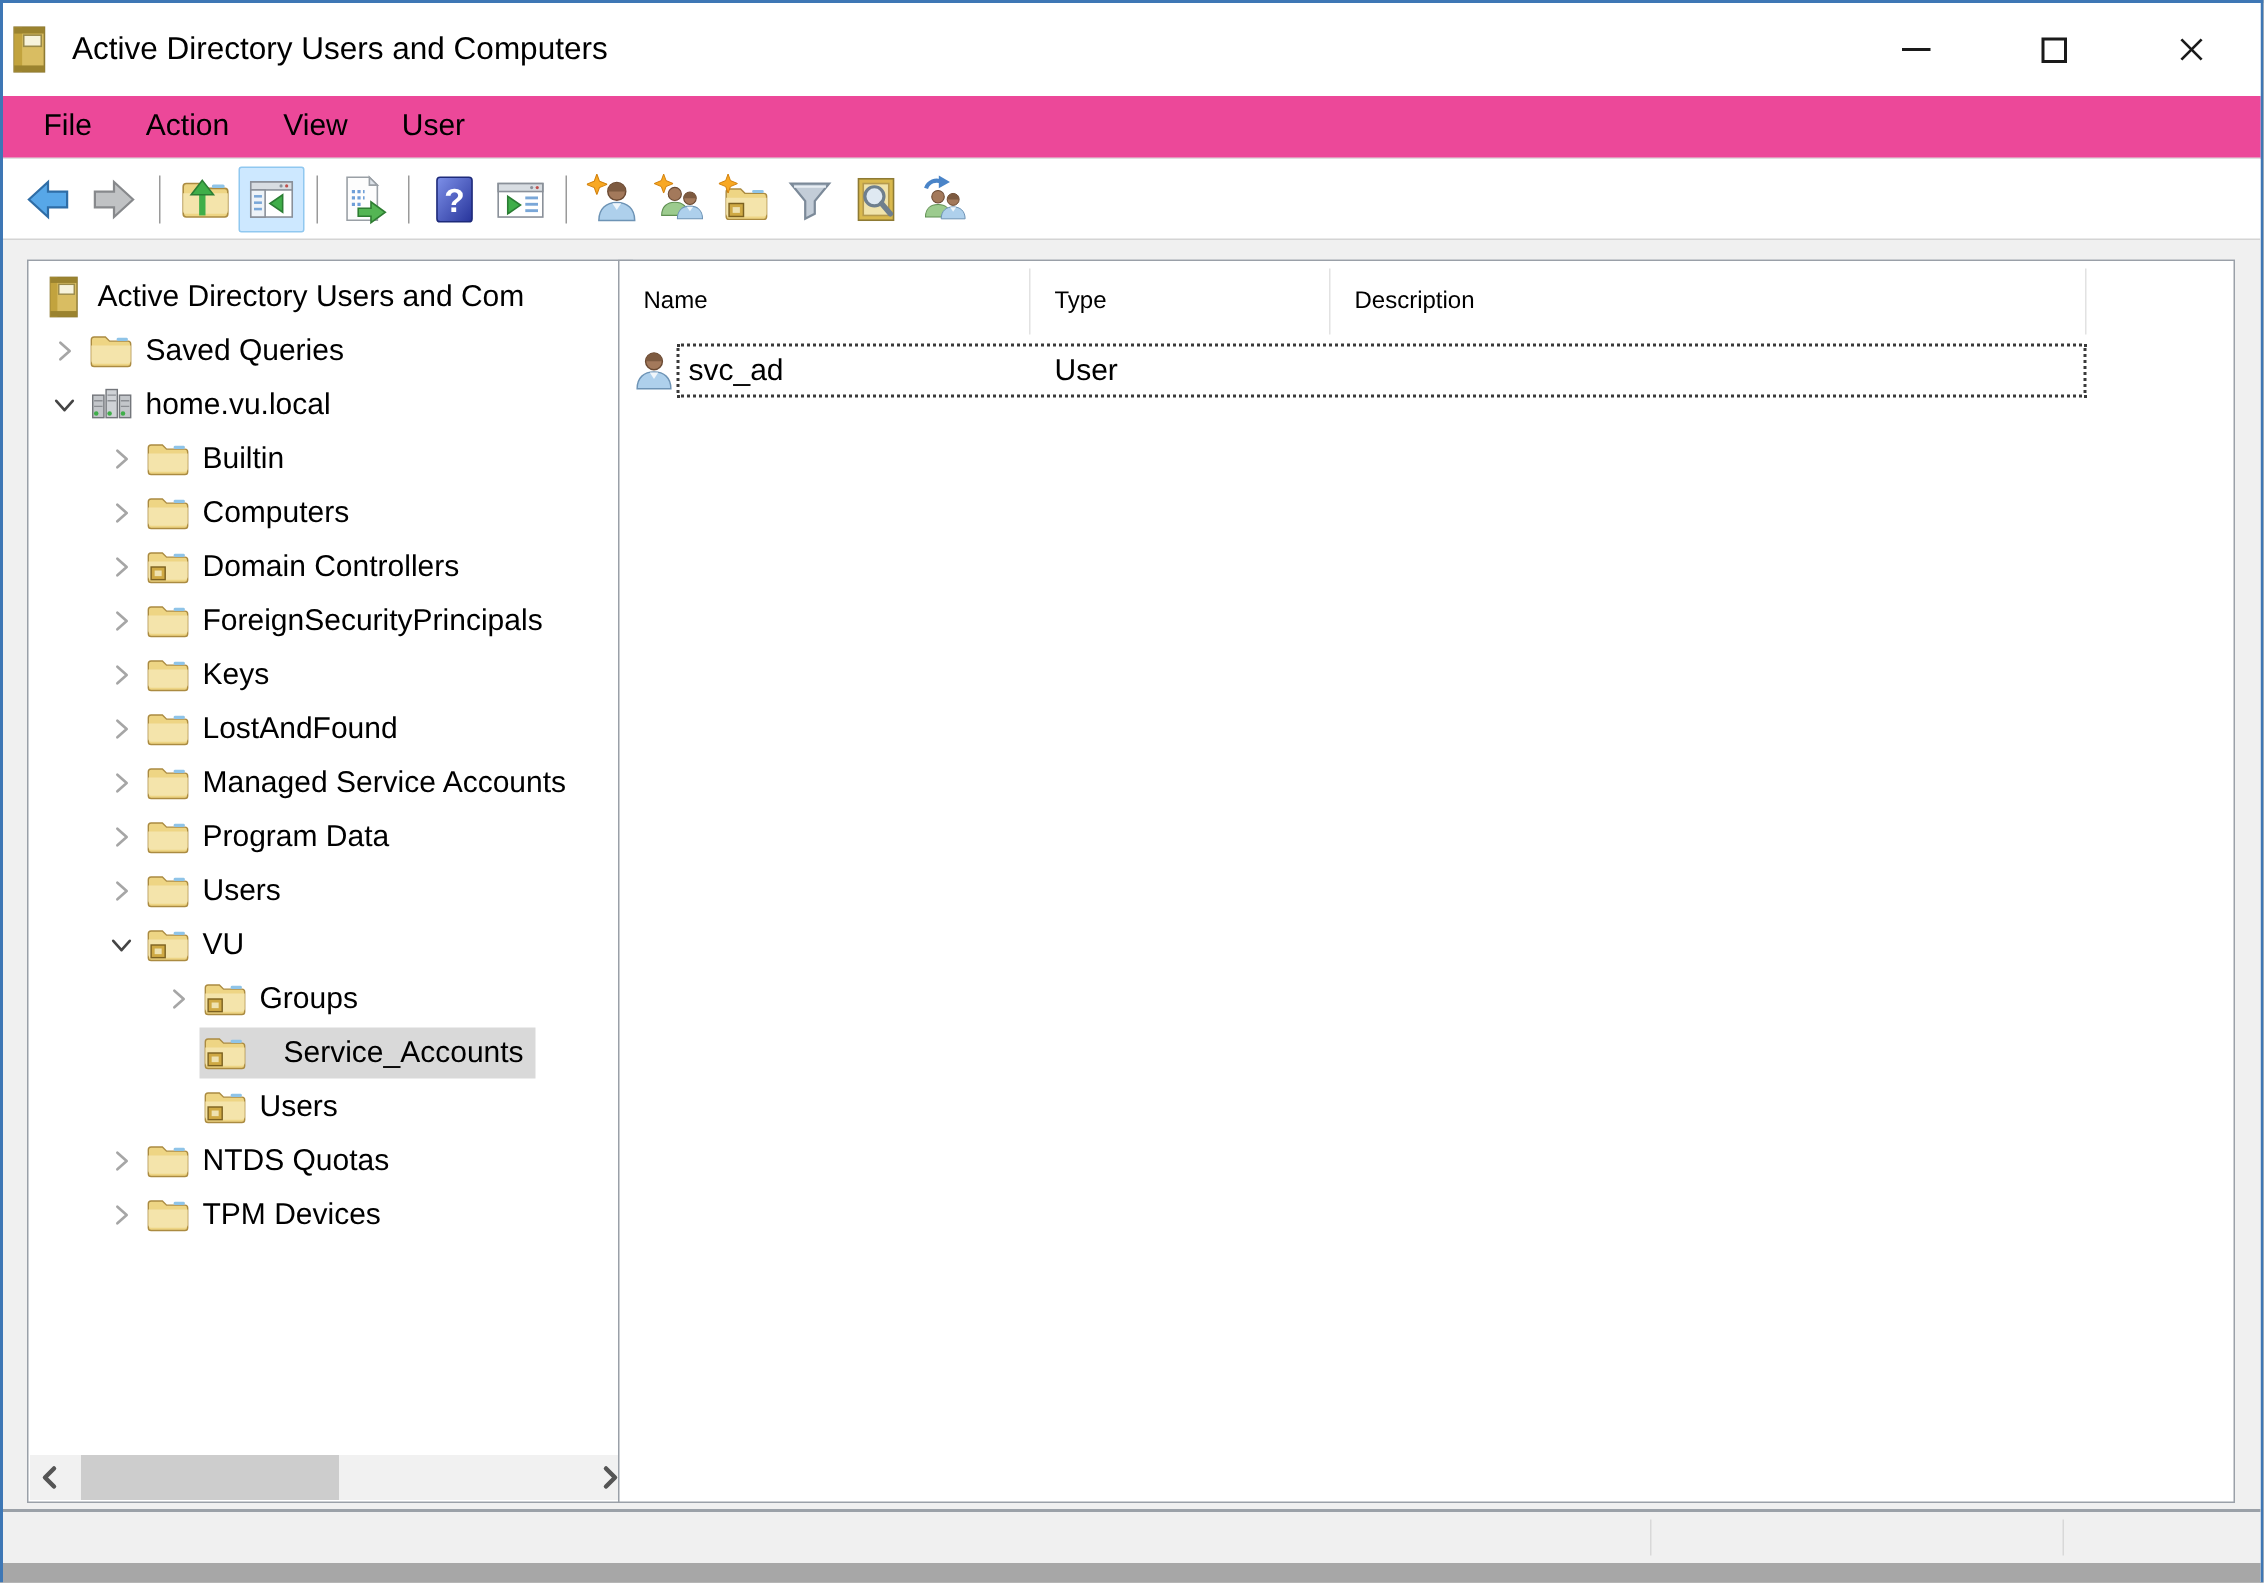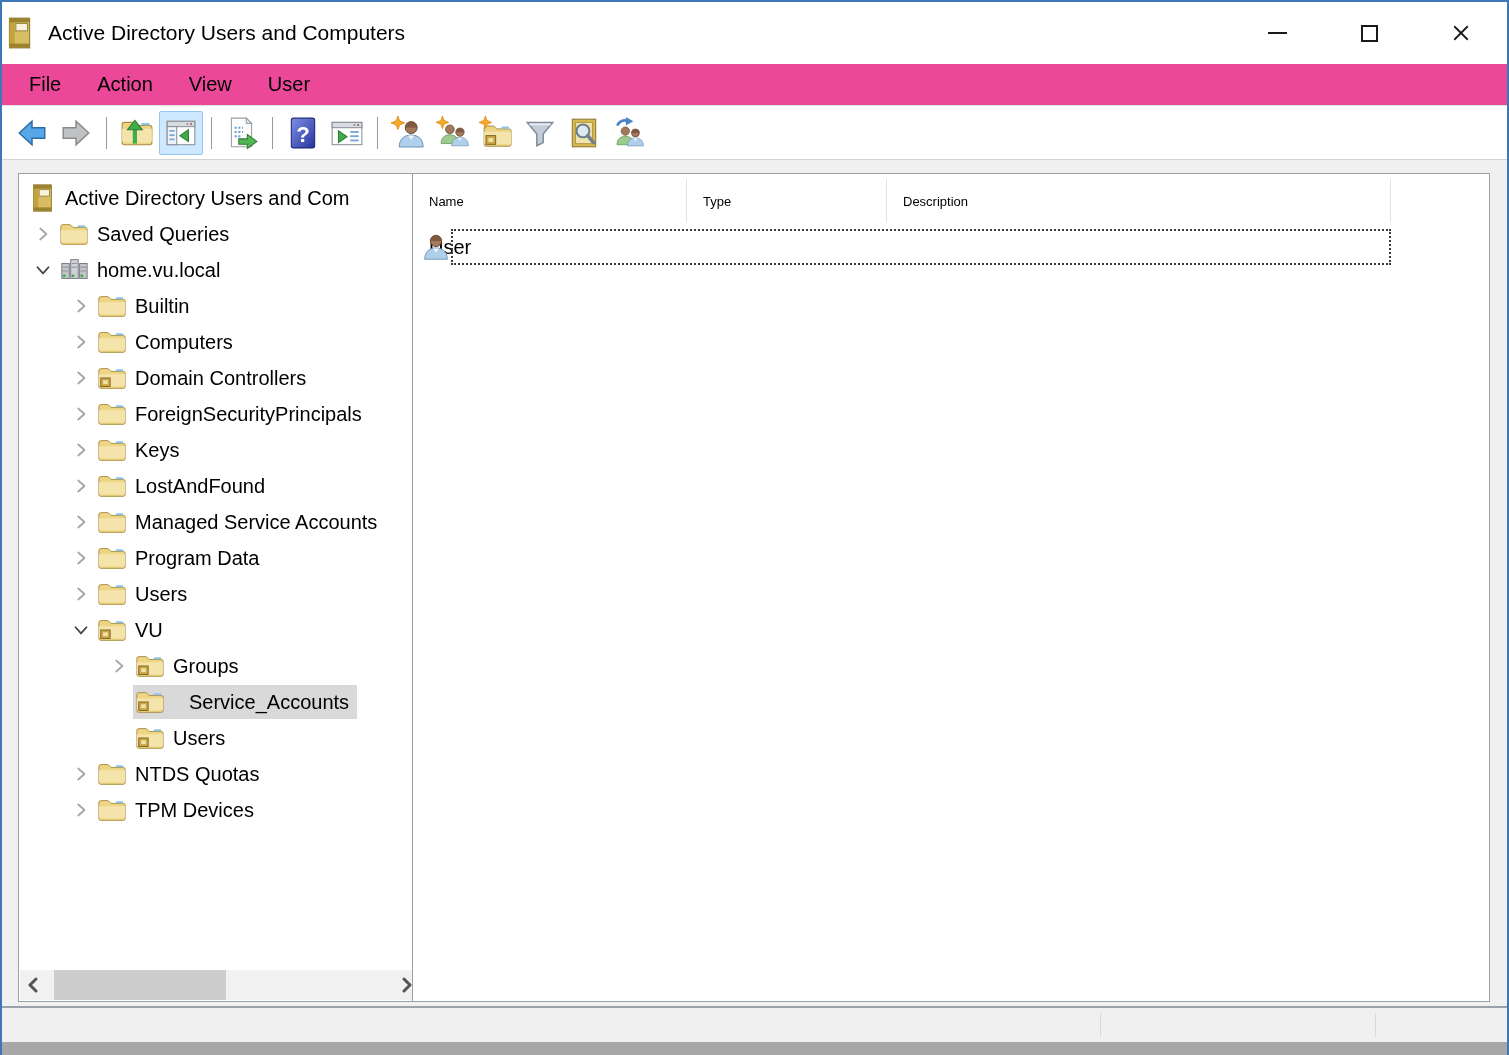--- a/index.html
+++ b/index.html
@@ -61,21 +61,21 @@
   .hscroll { position:absolute; left:1px; right:1px; bottom:1px; height:30px;
              background:#f1f1f1; display:flex; align-items:center; }
   .hs-arrow { width:28px; height:30px; display:flex; align-items:center; justify-content:center; cursor:pointer; }
   .hs-arrow svg { width:16px; height:16px; }
   .hs-track { flex:1; height:100%; position:relative; }
   .hs-thumb { position:absolute; left:6px; top:0; bottom:0; width:172px; background:#cdcdcd; cursor:grab; }
 
   
   .lheader { display:flex; height:54px; align-items:center; }
   .lh-cell { height:44px; display:flex; align-items:center; padding-left:16px;
-             font-size:13px; color:#000; border-right:1px solid #e2e2e2; cursor:default; }
+             font-size:16px; color:#000; border-right:1px solid #e2e2e2; cursor:default; }
   .lh-name { width:274px; } .lh-type { width:200px; } .lh-desc { width:504px; }
   .lh-fill { flex:1; border-right:none; }
   .lrow { position:relative; display:flex; height:38px; align-items:center; font-size:20px; cursor:default; }
   .lrow .row-icon { position:absolute; left:8px; width:30px; height:30px; }
   .lrow .row-icon svg { width:30px; height:30px; }
   .row-focus { position:absolute; left:38px; width:940px; top:1px; bottom:1px;
                border:2px dotted #3a3a3a; pointer-events:none; }
   .lr-cell { display:flex; align-items:center; height:100%; }
   .lr-name { width:274px; padding-left:46px; }
   .lr-type { width:200px; padding-left:16px; }
@@ -643,20 +643,21 @@
         <div class="lh-cell lh-name">Name</div>
         <div class="lh-cell lh-type">Type</div>
         <div class="lh-cell lh-desc">Description</div>
         <div class="lh-cell lh-fill"></div>
       </div>
       <div class="lrow">
         <span class="row-icon"><svg viewBox="0 0 32 32">
               <use href="#sym-user"></use>
             </svg></span>
         <div class="row-focus"></div>
+        <div class="lr-cell lr-name">svc_ad</div>
         <div class="lr-cell lr-type">User</div>
         <div class="lr-cell lr-desc"></div>
       </div>
     </div>
 
   </div>
 
   <div class="statusbar">
     <span></span>
     <div class="sb-sep s1"></div>

